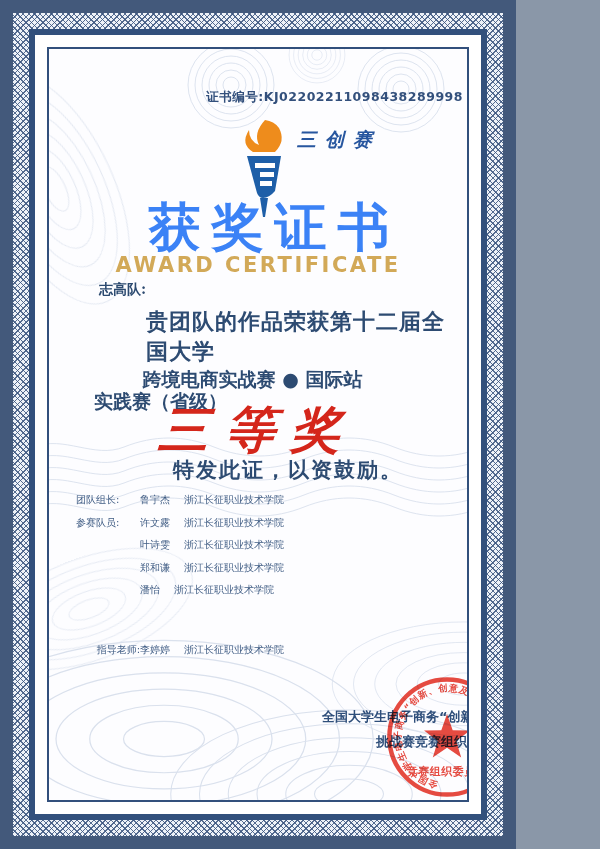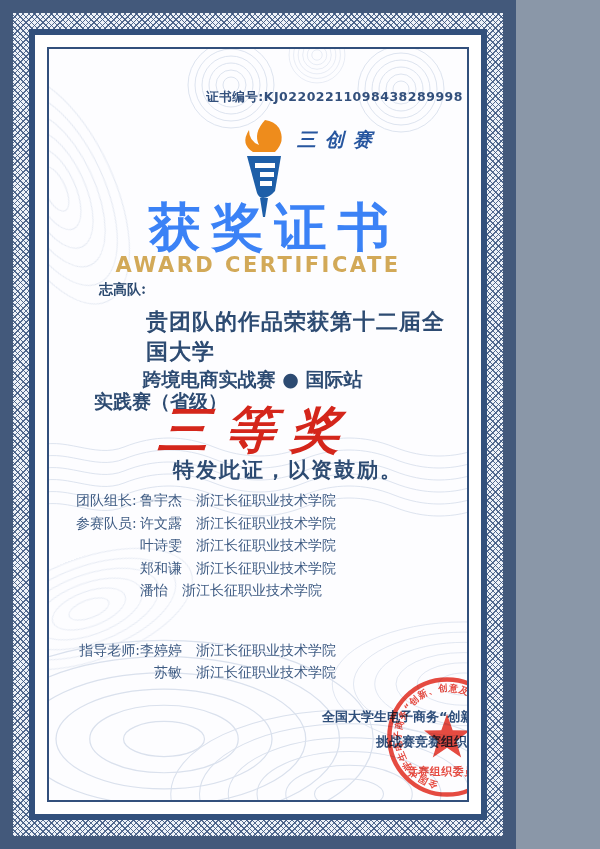--- a/index.html
+++ b/index.html
@@ -61,21 +61,21 @@
     font-family:"DejaVu Serif", serif; font-style:italic; font-weight:bold;
     font-size:50px; letter-spacing:16px; color:#d4261b;
     transform:skewX(-4deg);
   }
   .closing {
     position:absolute; left:112px; top:407px;
     font-family:"DejaVu Serif", serif; font-weight:bold;
     font-size:21px; letter-spacing:2px; color:#2d4b72;margin-left:12px;
   }
   
-  .roster { position:absolute; left:27px; top:440px; font-size:14px; color:#3e5b83; }
+  .roster { position:absolute; left:27px; top:440px; font-size:10px; color:#3e5b83; }
   .r-row  { line-height:22.5px; white-space:nowrap; }
   .r-role { display:inline-block; width:64px; }
   .r-name { display:inline-block; margin-right:14px; }
   .advisors { margin-top:37px;text-align:right; }
   
   .issuer {
     position:absolute; left:266px; top:655px; width:252px; text-align:center;
     font-size:13px; font-weight:600; color:#2e4e7a; line-height:25px;
   }
   .issuer .date { letter-spacing:1px; }
@@ -176,23 +176,20 @@
             <span class="r-role"></span><span class="r-name">郑和谦</span><span class="r-school">浙江长征职业技术学院</span>
           </div>
           <div class="r-row">
             <span class="r-role"></span><span class="r-name">潘怡</span><span class="r-school">浙江长征职业技术学院</span>
           </div>
         </div>
         <div class="advisors">
           <div class="r-row">
             <span class="r-role">指导老师:</span><span class="r-name">李婷婷</span><span class="r-school">浙江长征职业技术学院</span>
           </div>
-          <div class="r-row">
-            <span class="r-role"></span><span class="r-name">苏敏</span><span class="r-school">浙江长征职业技术学院</span>
-          </div>
         </div>
       </div>
 
       <div class="issuer">
         <div>全国大学生电子商务“创新、创意及创业”</div>
         <div>挑战赛竞赛组织委员会</div>
       </div>
 
       <svg class="seal" viewBox="0 0 200 200" aria-hidden="true">
         <circle cx="100" cy="100" r="90" fill="none" stroke="#e3281c" stroke-width="7"></circle>

